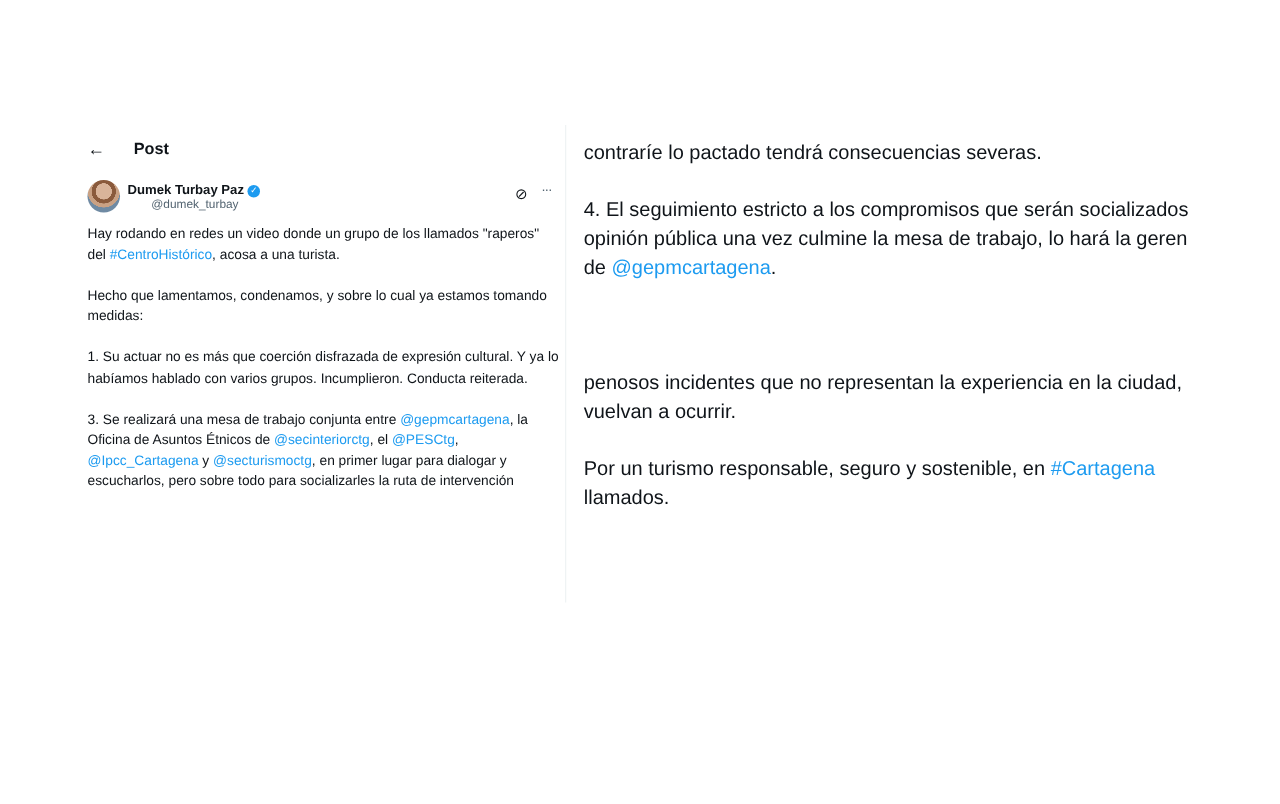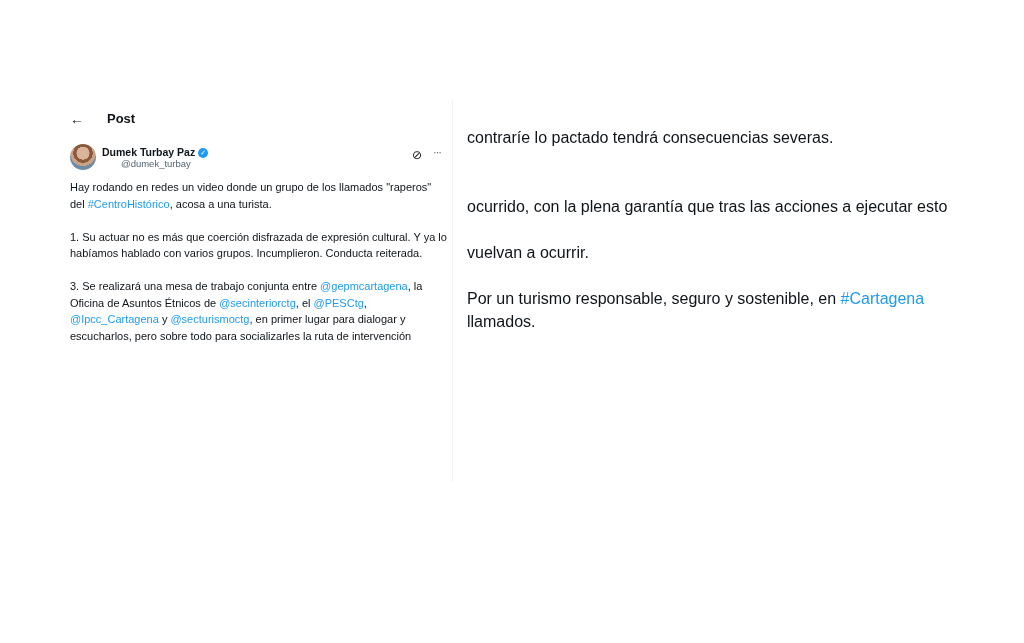--- a/index.html
+++ b/index.html
@@ -60,21 +60,21 @@
     }
     .post-body {
       position: absolute; left: 12px; top: 79px; width: 378px;
       font-size: 11px; line-height: 16.5px; color: #0f1419;
     }
     .post-body p { margin-bottom: 16.5px; }
     .link { color: #1d9bf0; cursor: pointer; }
 
     
     .right-panel {
-      position: absolute; left: 455px; top: 100px; width: 506px; height: 340px;
+      position: absolute; left: 455px; top: 85px; width: 506px; height: 340px;
       background: #fff; overflow: hidden;
     }
     .right-body {
       position: absolute; left: 12px; top: 26px; width: 540px;
       font-size: 16px; line-height: 23px; color: #0f1419; white-space: nowrap;
     }
     .right-body p { margin-bottom: 23px; }
   </style>
 </head>
 <body>
@@ -93,32 +93,38 @@
         <span>Dumek Turbay Paz</span>
         <span class="verified-badge">✓</span>
       </div>
       <div class="author-handle">@dumek_turbay</div>
       <div class="grok-icon">⊘</div>
       <div class="more-icon">···</div>
     </div>
 
     <div class="post-body">
       <p><span>Hay rodando en redes un video donde un grupo de los llamados "raperos" del </span><span class="link">#CentroHistórico</span><span>, acosa a una turista.</span></p>
+      <p>Hecho que lamentamos, condenamos, y sobre lo cual ya estamos tomando medidas:</p>
       <p>1. Su actuar no es más que coerción disfrazada de expresión cultural. Y ya lo habíamos hablado con varios grupos. Incumplieron. Conducta reiterada.</p>
       <p><span>3. Se realizará una mesa de trabajo conjunta entre </span><span class="link">@gepmcartagena</span><span>, la Oficina de Asuntos Étnicos de </span><span class="link">@secinteriorctg</span><span>, el </span><span class="link">@PESCtg</span><span>, </span><span class="link">@Ipcc_Cartagena</span><span> y </span><span class="link">@secturismoctg</span><span>, en primer lugar para dialogar y escucharlos, pero sobre todo para socializarles la ruta de intervención</span></p>
     </div>
   </div>
 
   <div class="right-panel">
     <div class="right-body">
       <p>contraríe lo pactado tendrá consecuencias severas.</p>
       <p>
+        <span>4. El seguimiento estricto a los compromisos que serán socializados</span><br>
+        <span>opinión pública una vez culmine la mesa de trabajo, lo hará la geren</span><br>
+        <span>de </span><span class="link">@gepmcartagena</span><span>.</span>
+      </p>
+      <p>
         <br>
-        <span>ocurrido, con la plena garantía que tras las acciones a ejecutar esto</span><br>
         <br>
+        <span>penosos incidentes que no representan la experiencia en la ciudad,</span><br>
         <span>vuelvan a ocurrir.</span>
       </p>
       <p>
         <span>Por un turismo responsable, seguro y sostenible, en </span><span class="link">#Cartagena</span><br>
         <span>llamados.</span>
       </p>
     </div>
   </div>
 
 </div>

